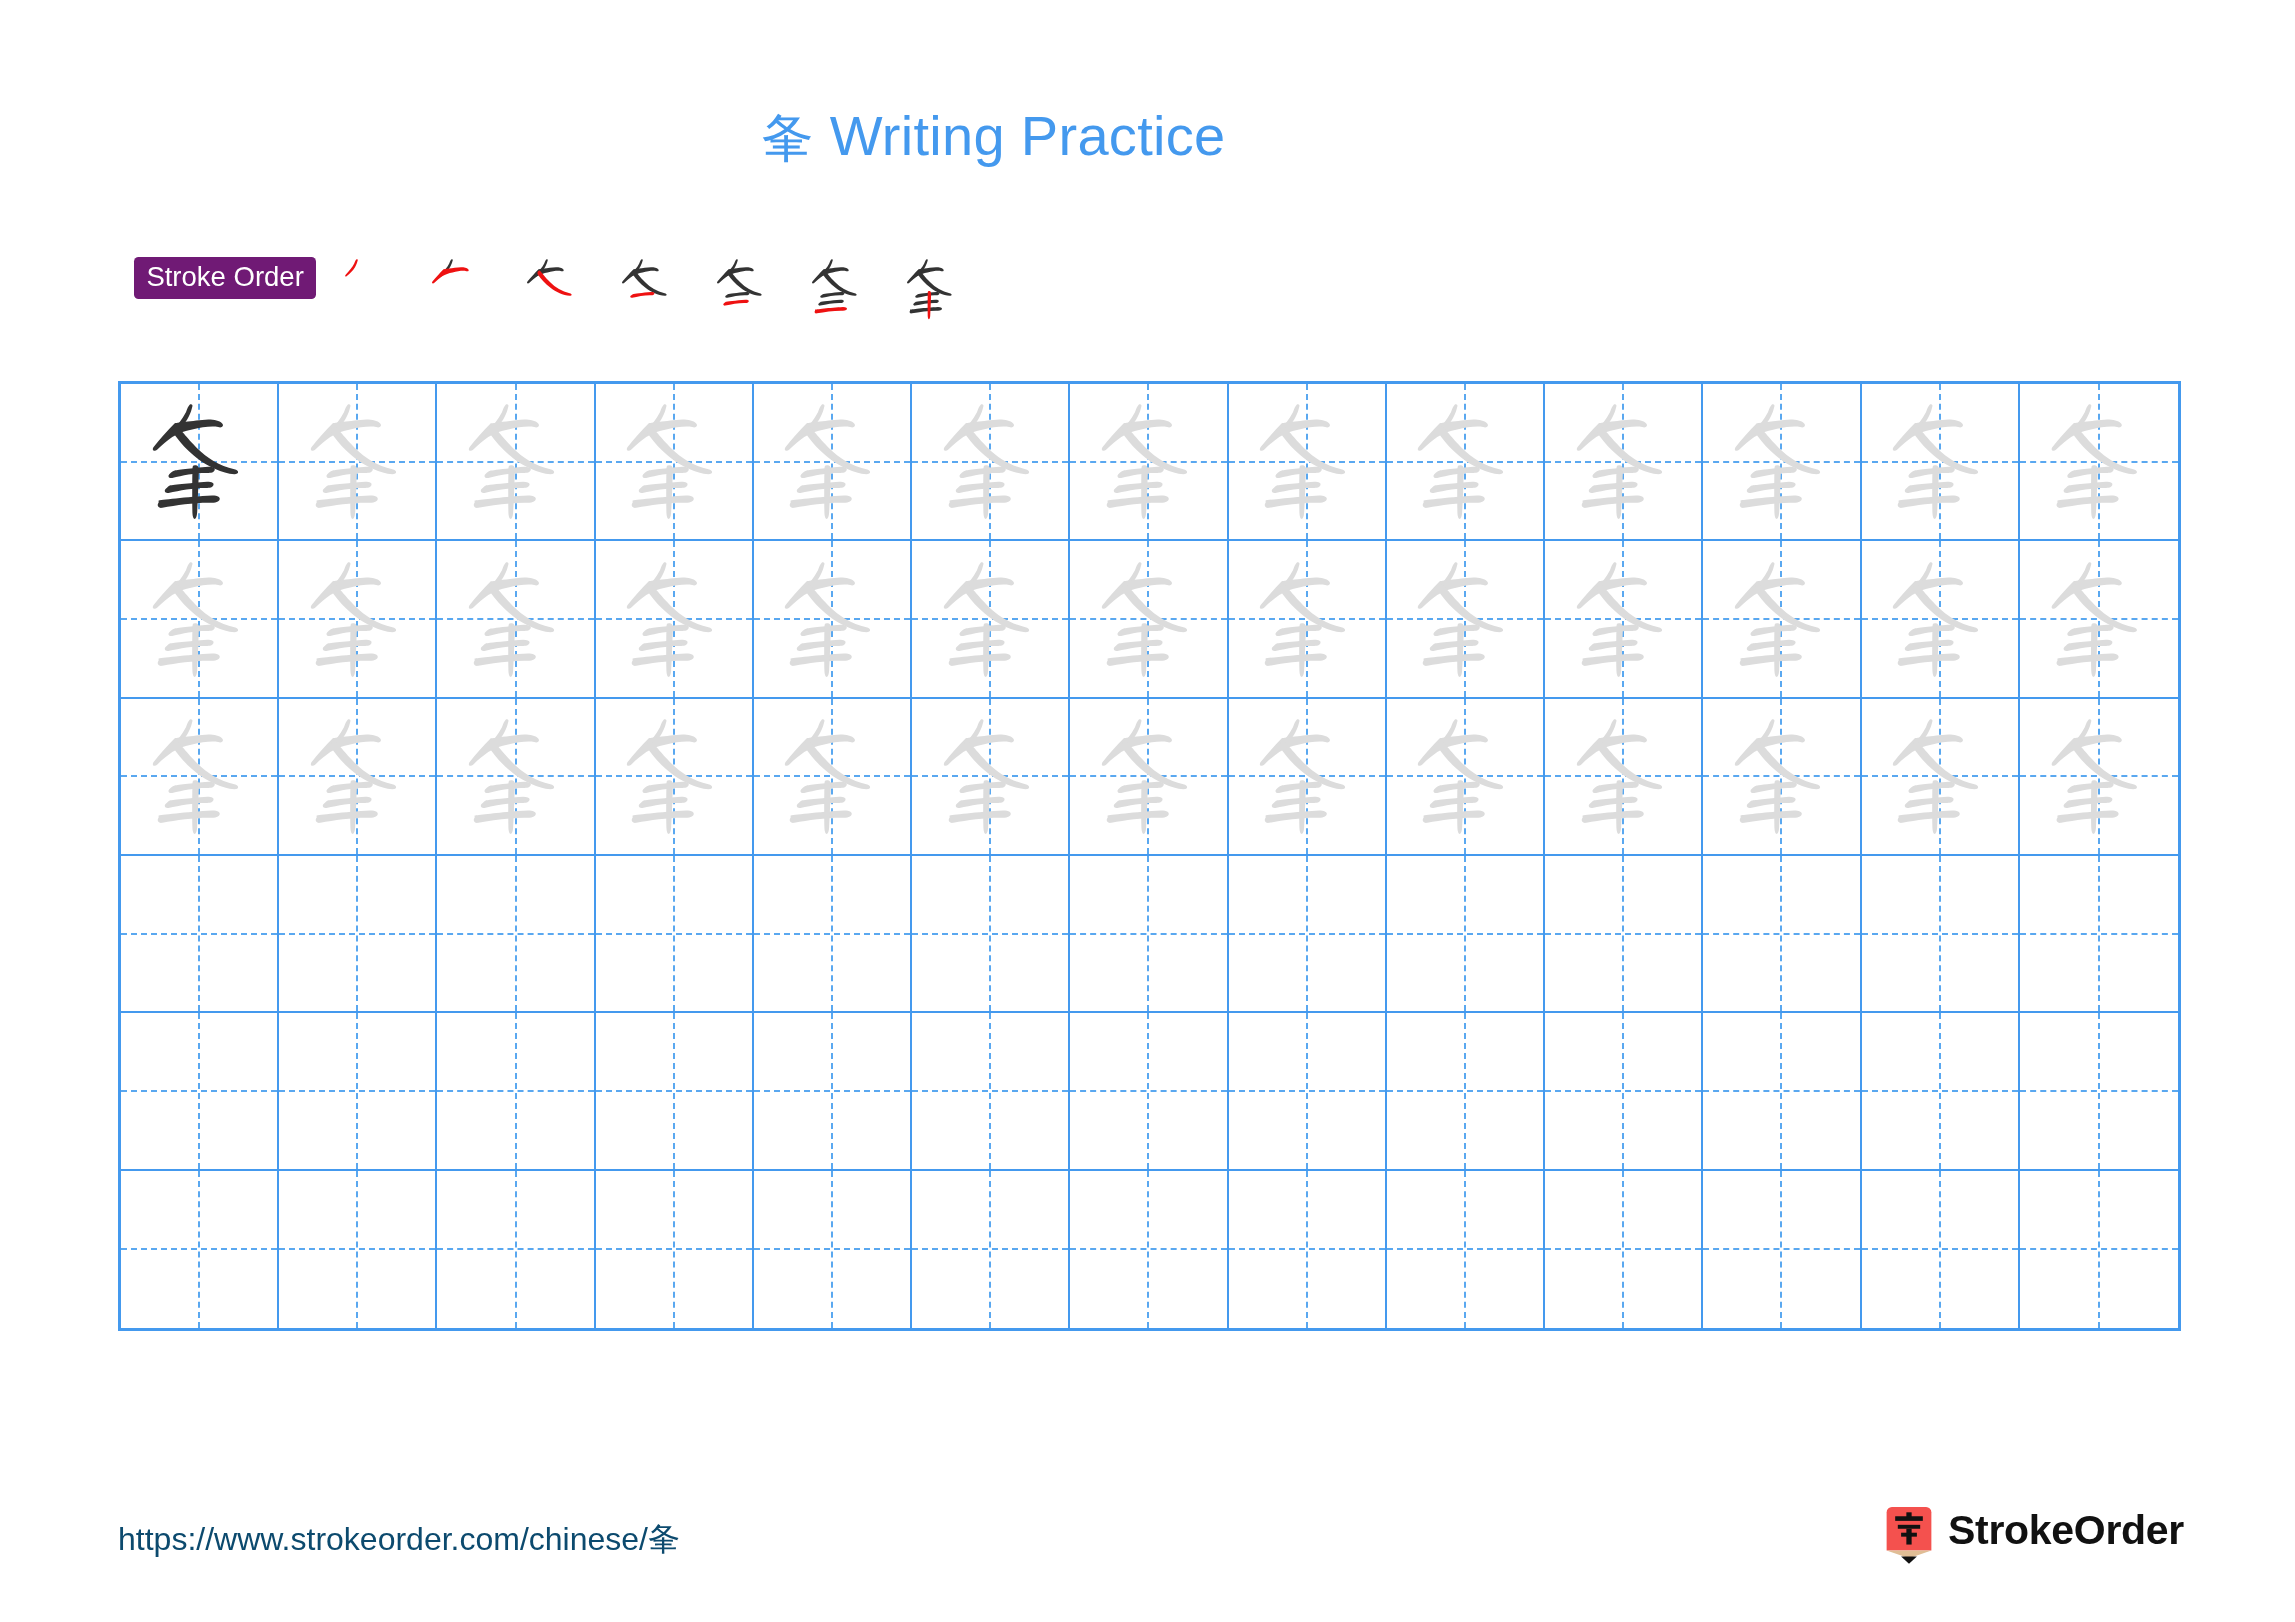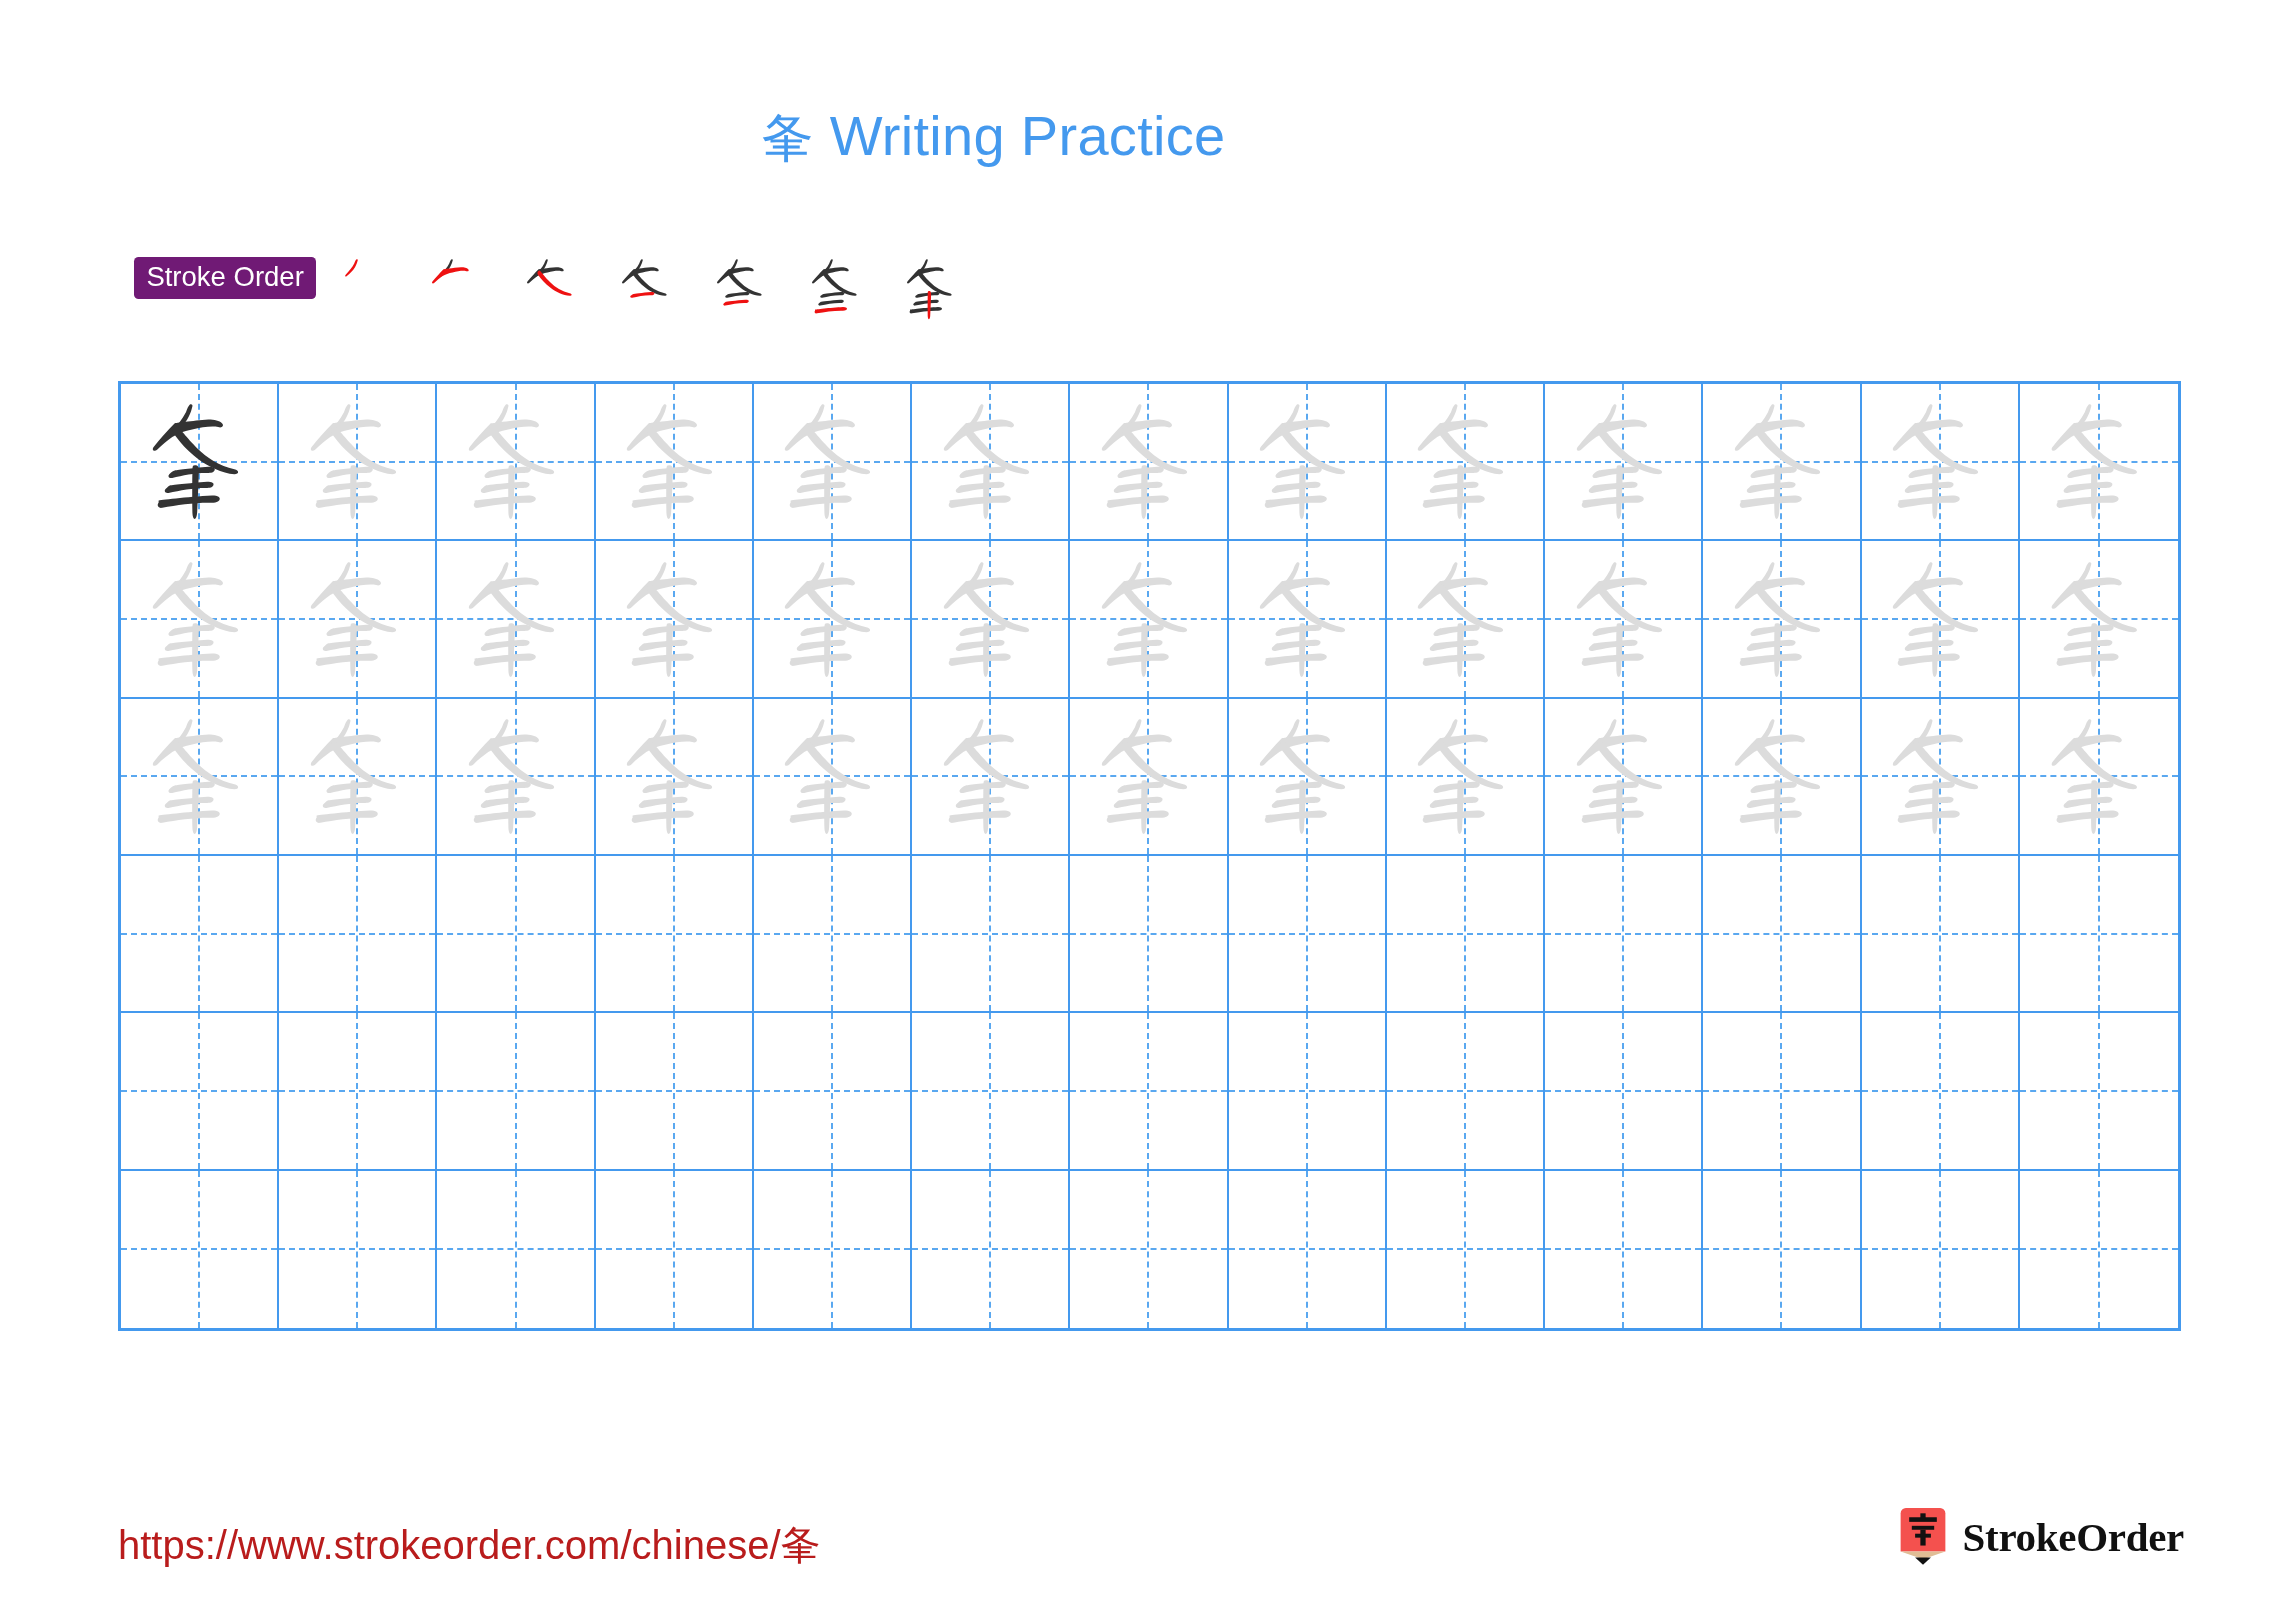--- a/index.html
+++ b/index.html
@@ -132,32 +132,31 @@
     height: 84%;
   }
   .glyph-dark { fill: #333333; }
   .glyph-gray { fill: #dcdcdc; }
 
   
   #footer-url {
     position: absolute;
     left: 118px;
     top: 1518px;
-    font-size: 40px;
-    color: #b91c1c;
+    font-size: 32px;
+    color: #0c4a6e;
     white-space: nowrap;
   }
   #footer-brand {
     position: absolute;
     right: 111px;
     top: 1507px;
     display: flex;
-    align-items: center;
+    align-items: flex-start;
     height: 59px;
-    font-family: Liberation Serif, serif;
   }
   #brand-logo {
     width: 50px;
     height: 58px;
     position: relative;
     margin-right: 14.4px;
     flex: none;
   }
   #brand-name {
     font-size: 41px;

